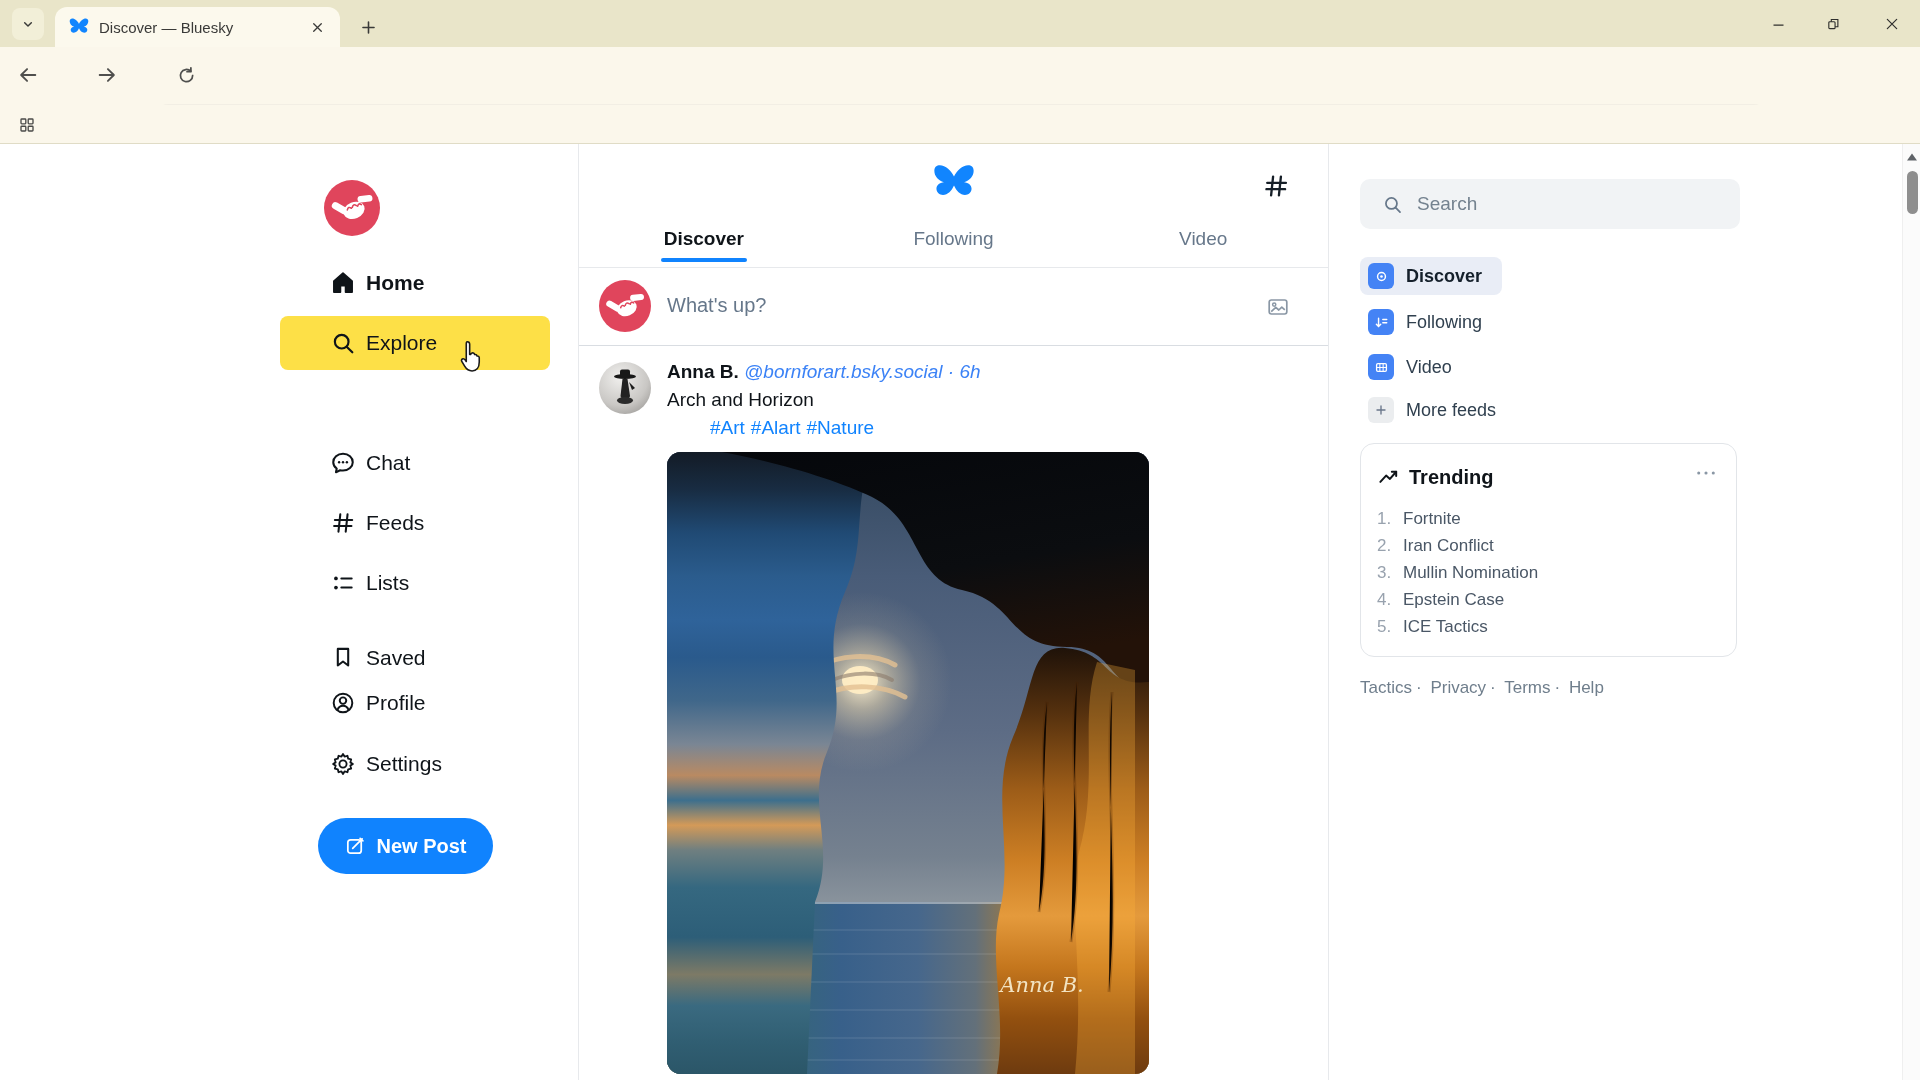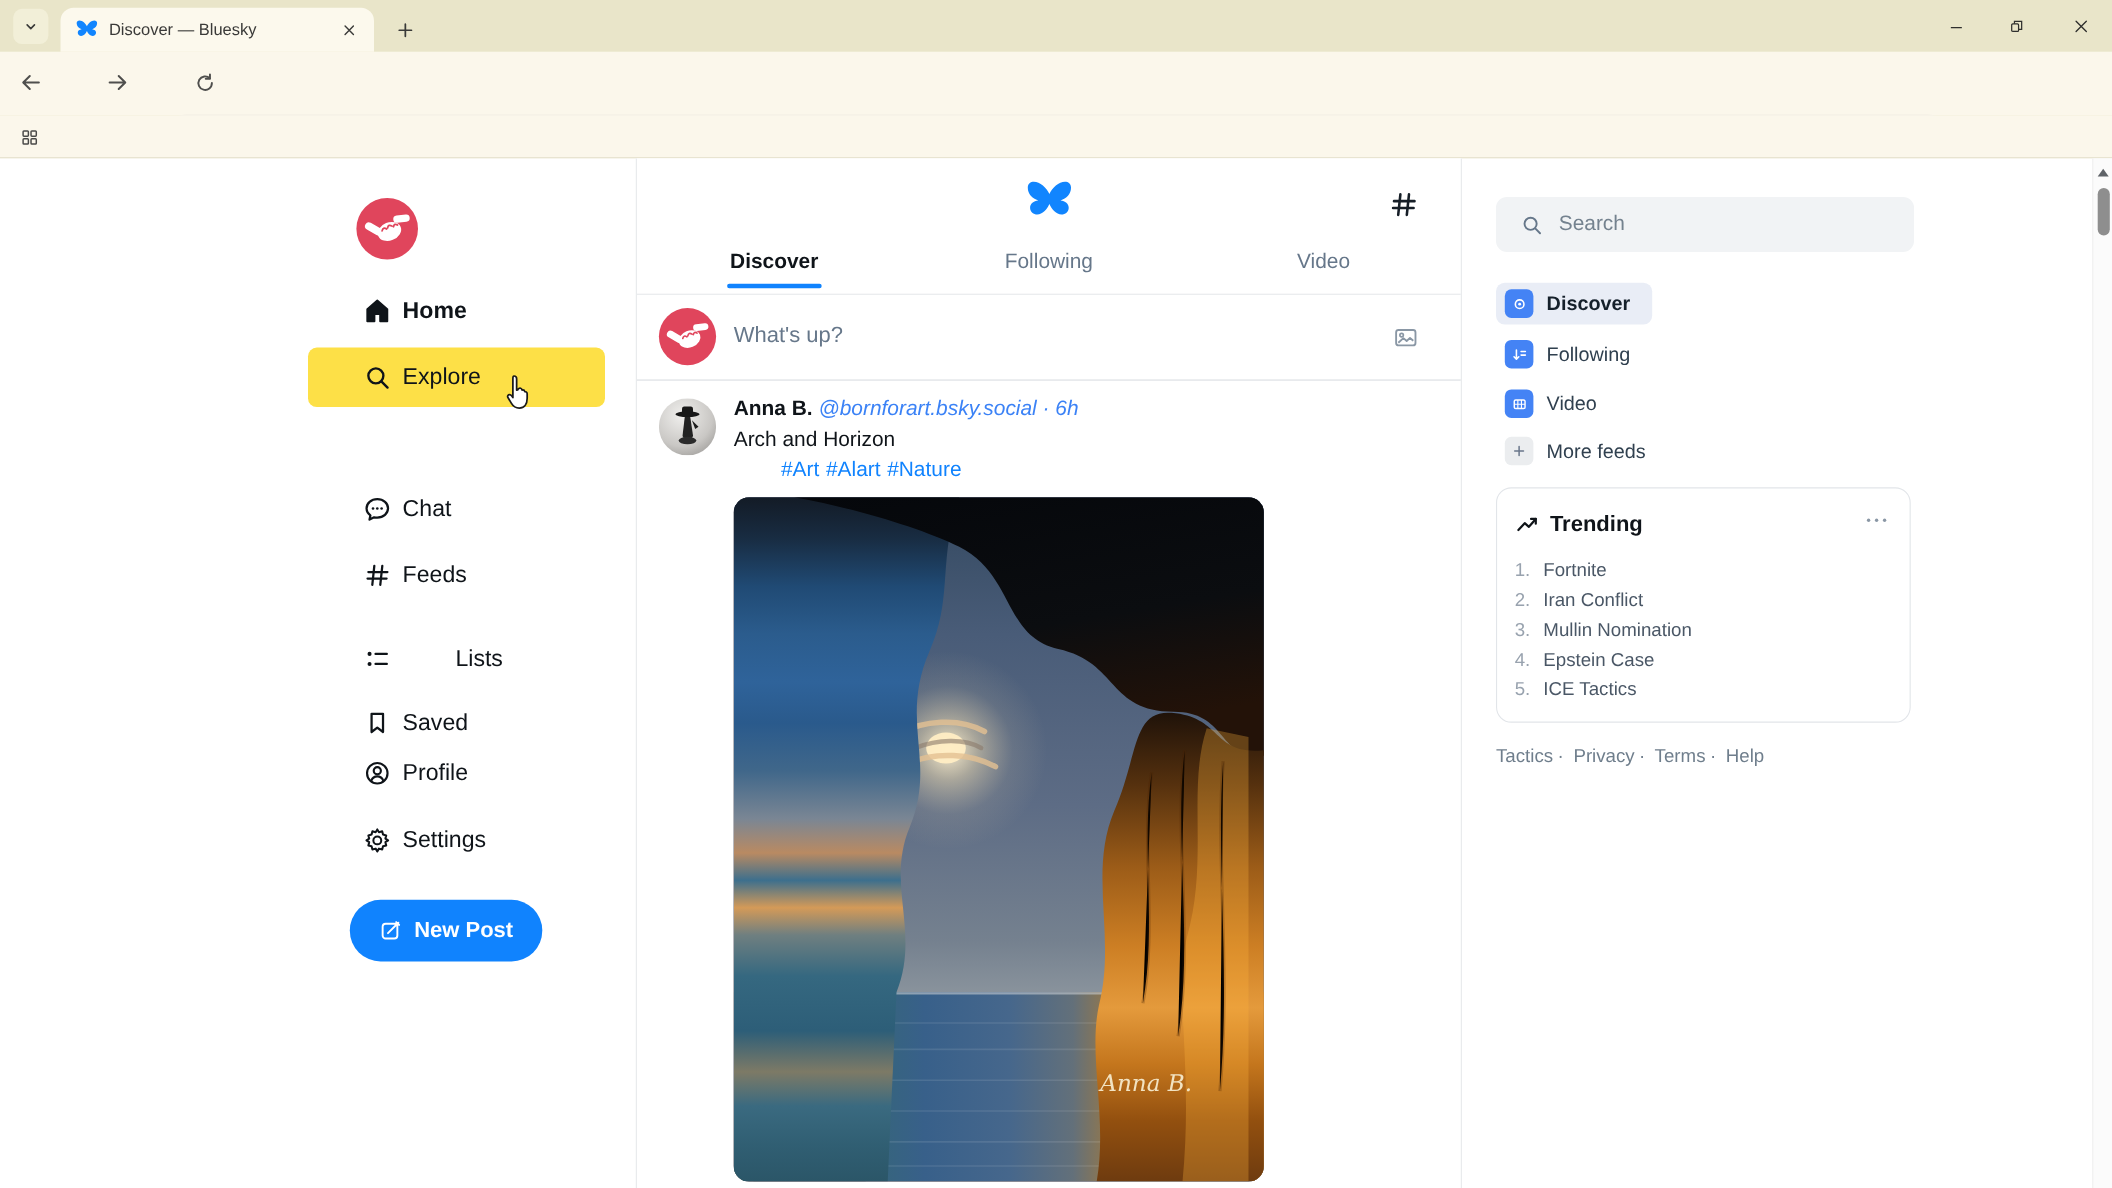--- a/index.html
+++ b/index.html
@@ -224,21 +224,21 @@
         <circle cx="15.6" cy="11.3" r="1.1" fill="#0f1419"></circle>
       </svg>
     <span class="nlabel">Chat</span>
   </div>
   <div class="nav-item" style="top:352px;">
     <svg class="nicon" viewBox="0 0 24 24">
         <path d="M9.5 4 L7.8 20 M16.2 4 L14.5 20 M4.5 9.3 H20.5 M3.8 14.7 H19.8" fill="none" stroke="#0f1419" stroke-width="1.9" stroke-linecap="round"></path>
       </svg>
     <span class="nlabel">Feeds</span>
   </div>
-  <div class="nav-item" style="top:428px;gap:48px;">
+  <div class="nav-item" style="top:412px;">
     <svg class="nicon" viewBox="0 0 24 24">
         <circle cx="5.5" cy="7.8" r="1.7" fill="#0f1419"></circle>
         <path d="M10.5 7.8 H20" stroke="#0f1419" stroke-width="1.9" stroke-linecap="round"></path>
         <circle cx="5.5" cy="16.2" r="1.7" fill="#0f1419"></circle>
         <path d="M10.5 16.2 H20" stroke="#0f1419" stroke-width="1.9" stroke-linecap="round"></path>
       </svg>
     <span class="nlabel">Lists</span>
   </div>
   <div class="nav-item" style="top:472px;align-items:flex-end;">
     <svg class="nicon" viewBox="0 0 24 24">

